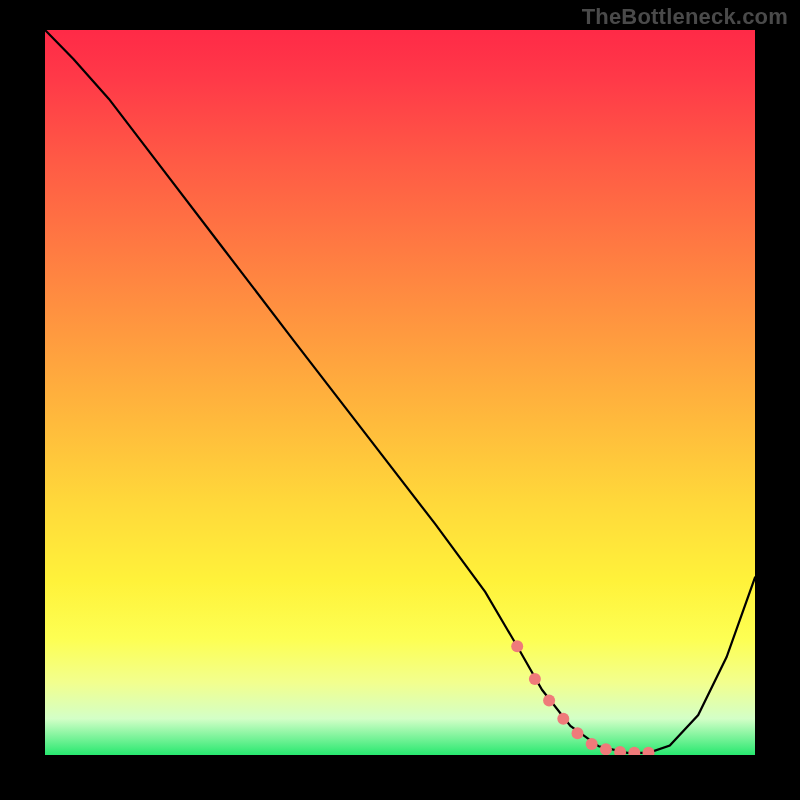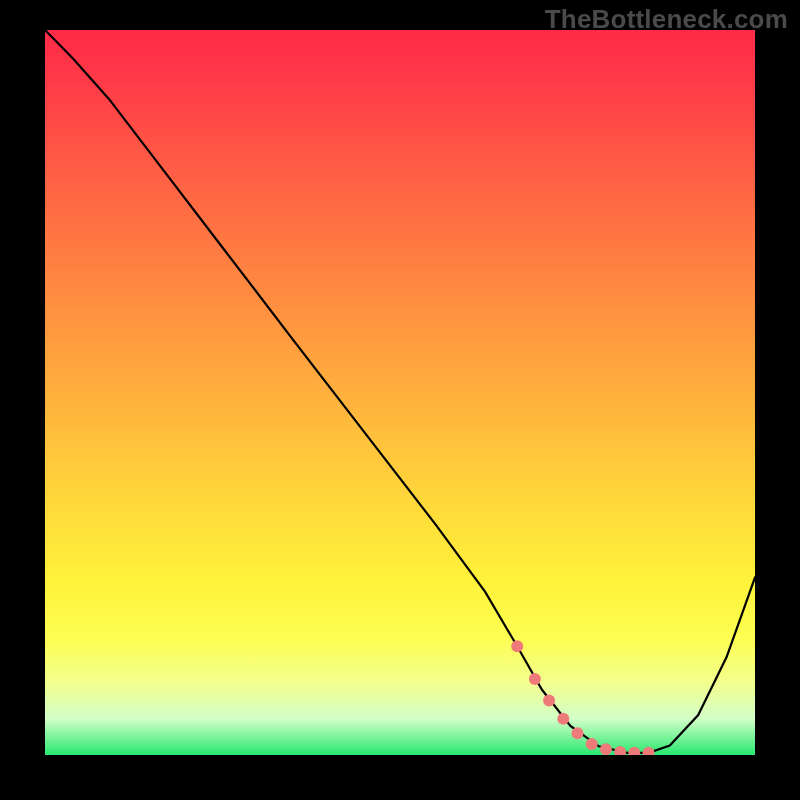--- a/index.html
+++ b/index.html
@@ -15,21 +15,21 @@
     position: relative;
     width: 800px;
     height: 800px;
     background: #000;
   }
   .watermark {
     position: absolute;
     top: 4px;
     right: 12px;
     color: #4a4a4a;
-    font-size: 26px;
+    font-size: 22px;
     font-weight: 600;
     letter-spacing: 0.2px;
     z-index: 50;
   }
   .plot-wrap {
     position: absolute;
     left: 45px;
     top: 30px;
     width: 710px;
     height: 725px;

